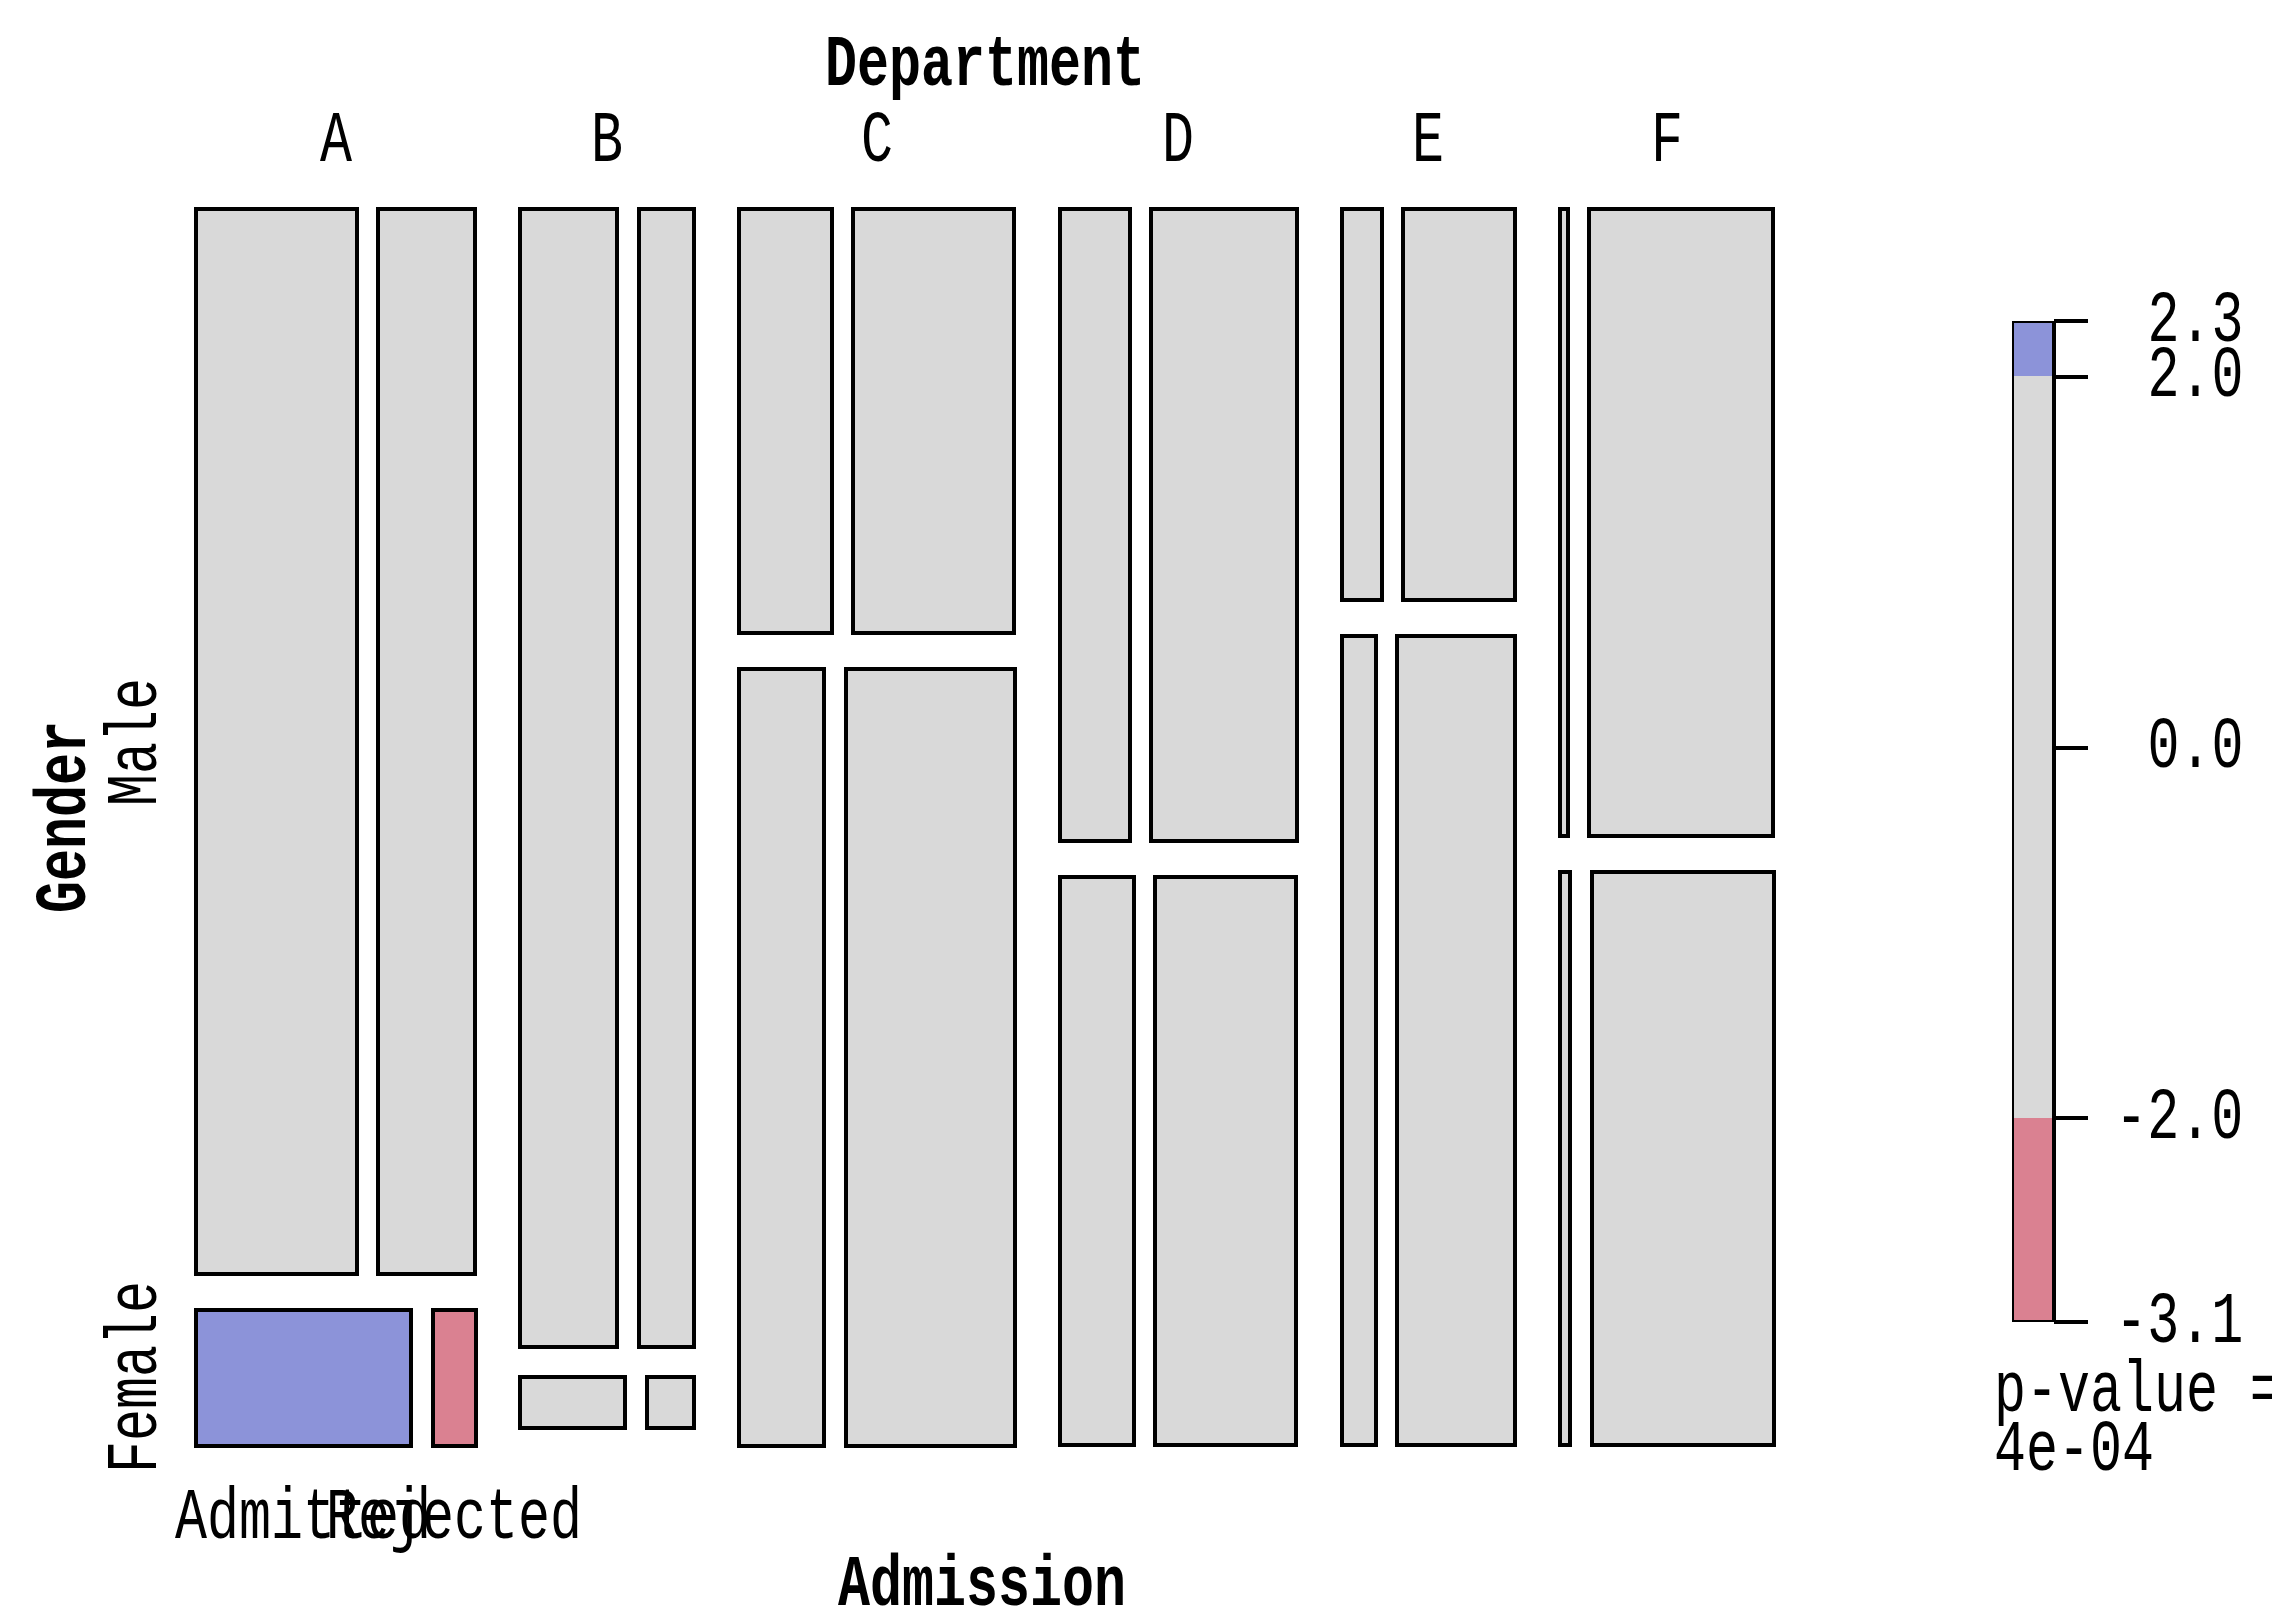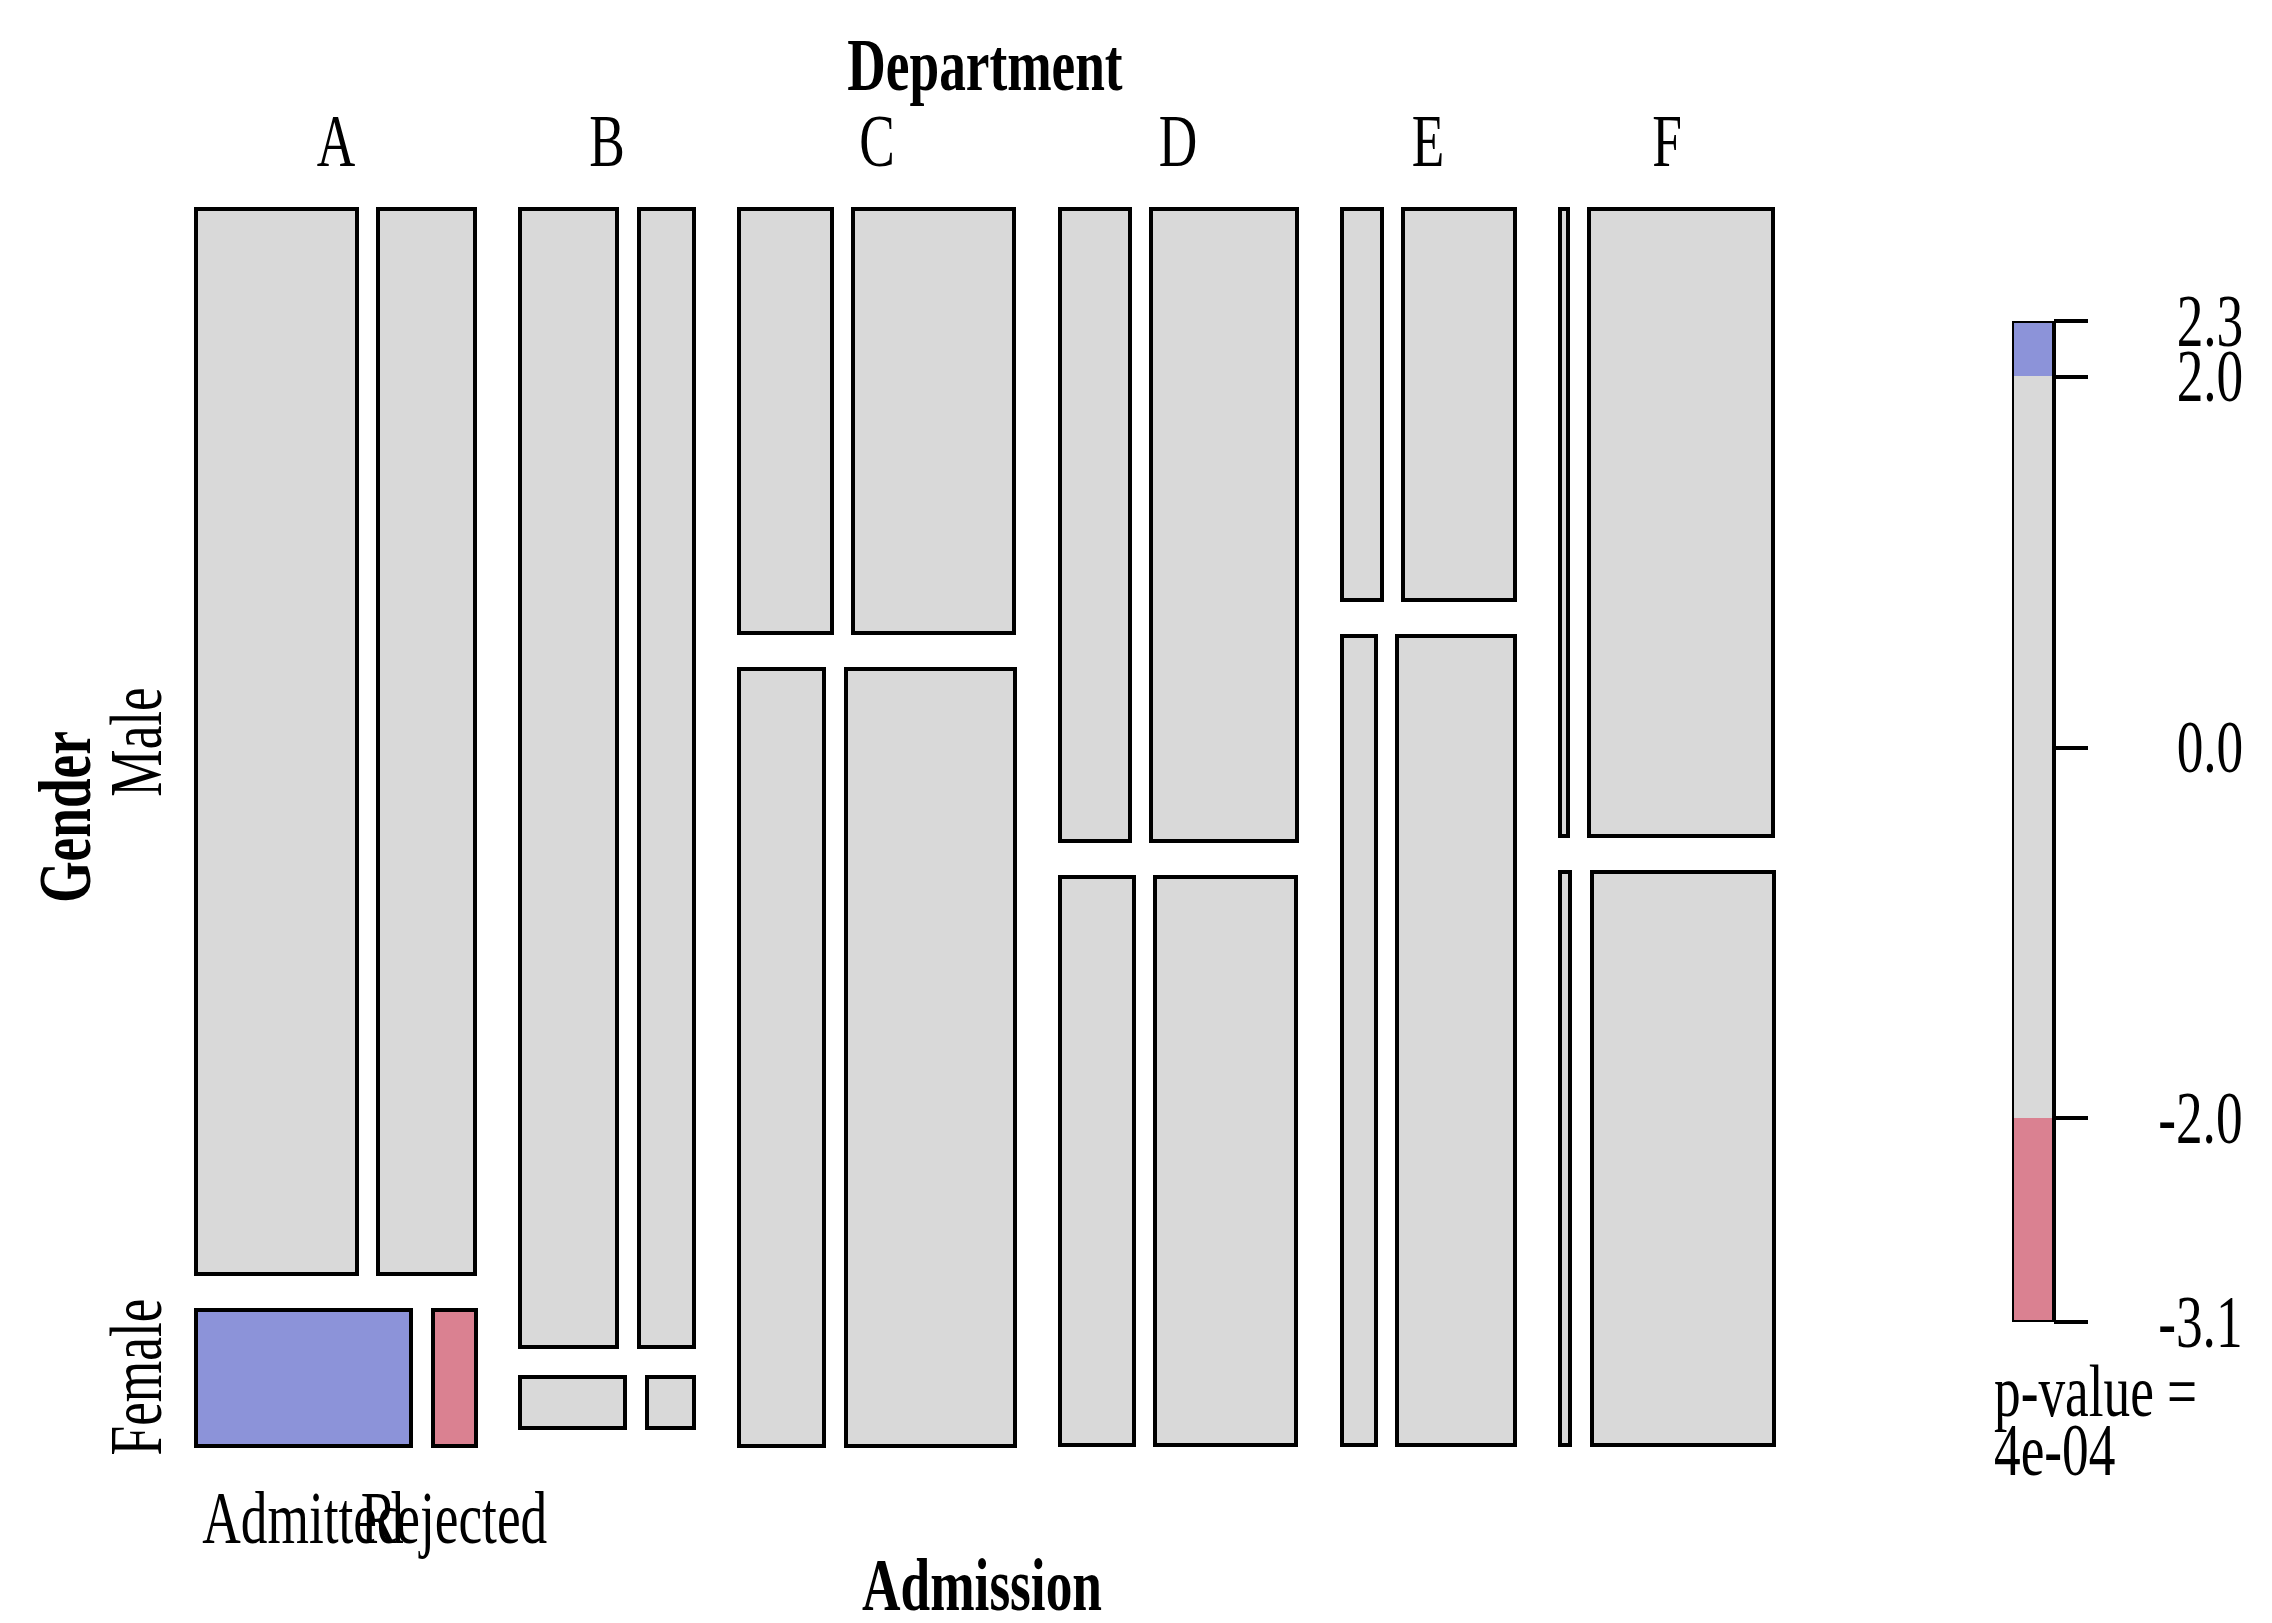--- a/index.html
+++ b/index.html
@@ -1,17 +1,17 @@
 <!DOCTYPE html>
 <html style="font-size:8.7px"><head>
 <meta charset="utf-8">
 <style>
   html,body{margin:0;padding:0;background:#ffffff;}
   .figure{position:relative;width:2273px;height:1623px;background:#ffffff;overflow:hidden;
-          font-family:Liberation Serif, serif;color:#000;}
+          font-family:Liberation Mono, monospace;color:#000;}
   .lbl{position:absolute;white-space:nowrap;font-size:73px;line-height:1;
        transform:translate(-50%,-50%) scaleX(0.73);}
   .lbl.bold{font-weight:bold;}
   .lbl.rot{transform:translate(-50%,-50%) rotate(-90deg) scaleX(0.73);}
   .tile{position:absolute;box-sizing:border-box;border:4.9px solid #000;}
   .legend-seg{position:absolute;box-sizing:border-box;}
   .legend-frame{position:absolute;box-sizing:border-box;border:2.7px solid #000;background:transparent;}
   .legend-axis{position:absolute;background:#000;}
   .legend-tick{position:absolute;background:#000;}
   .legend-num{position:absolute;font-size:73px;line-height:1;text-align:right;

